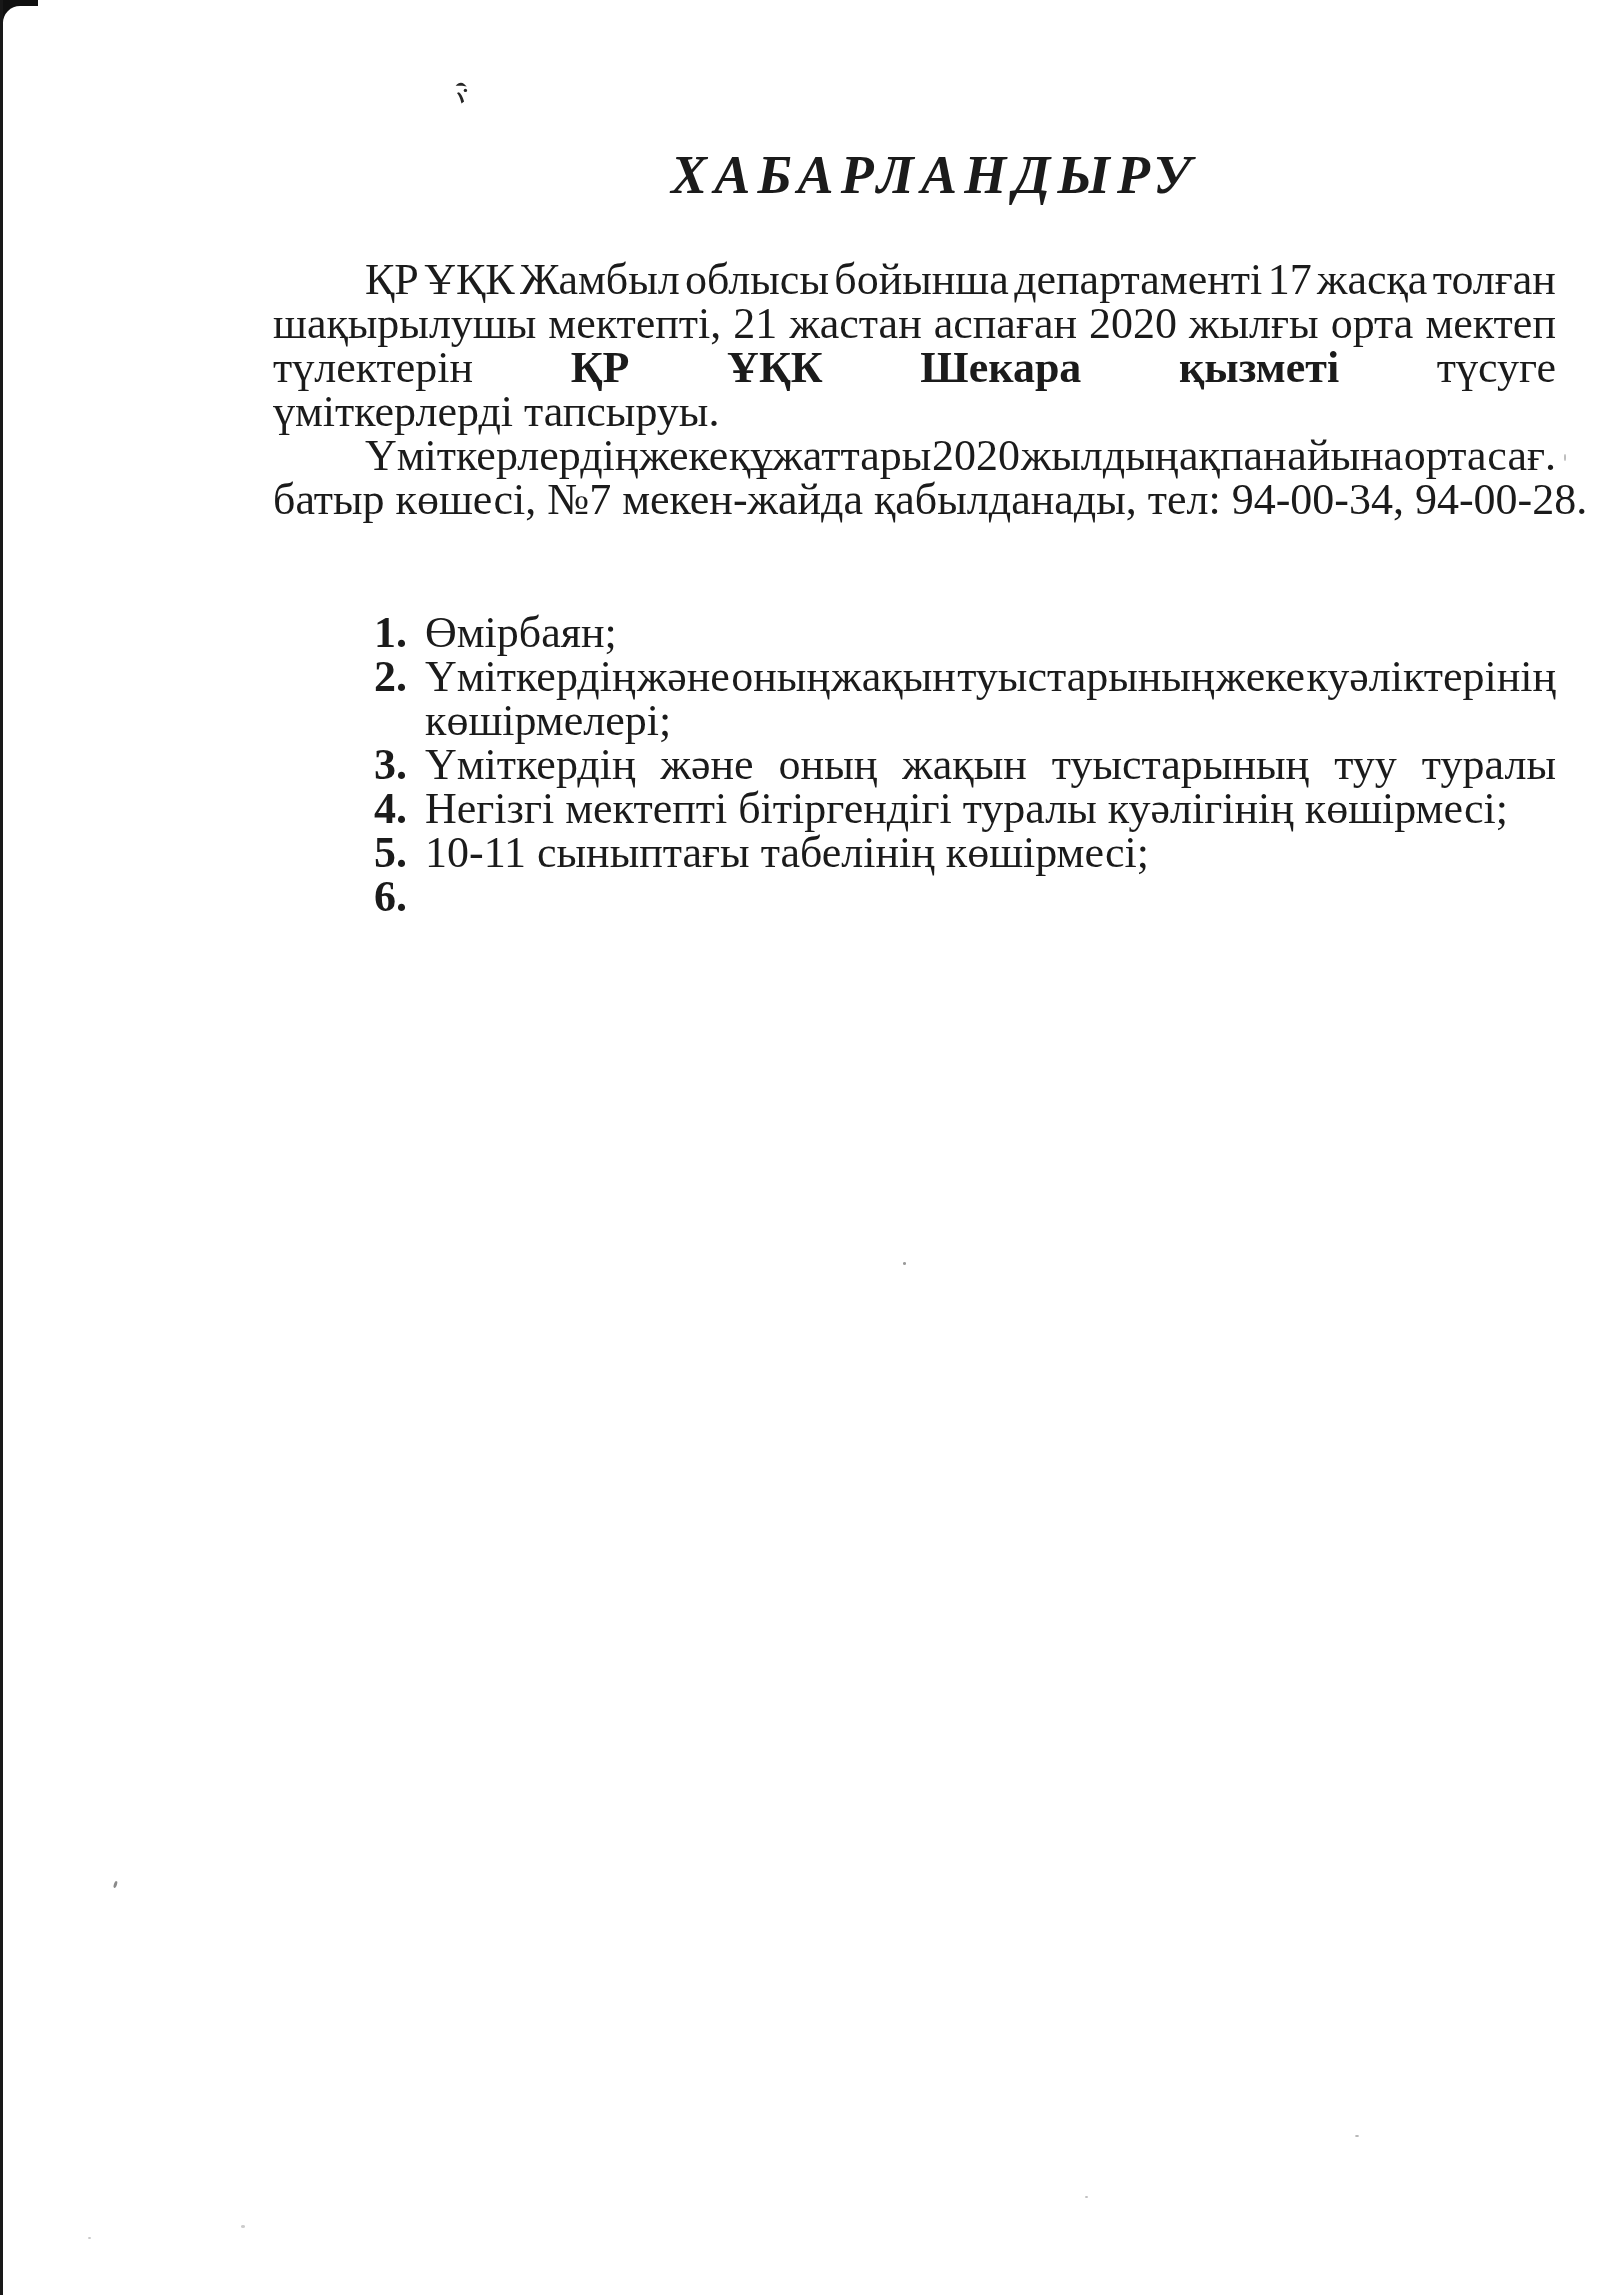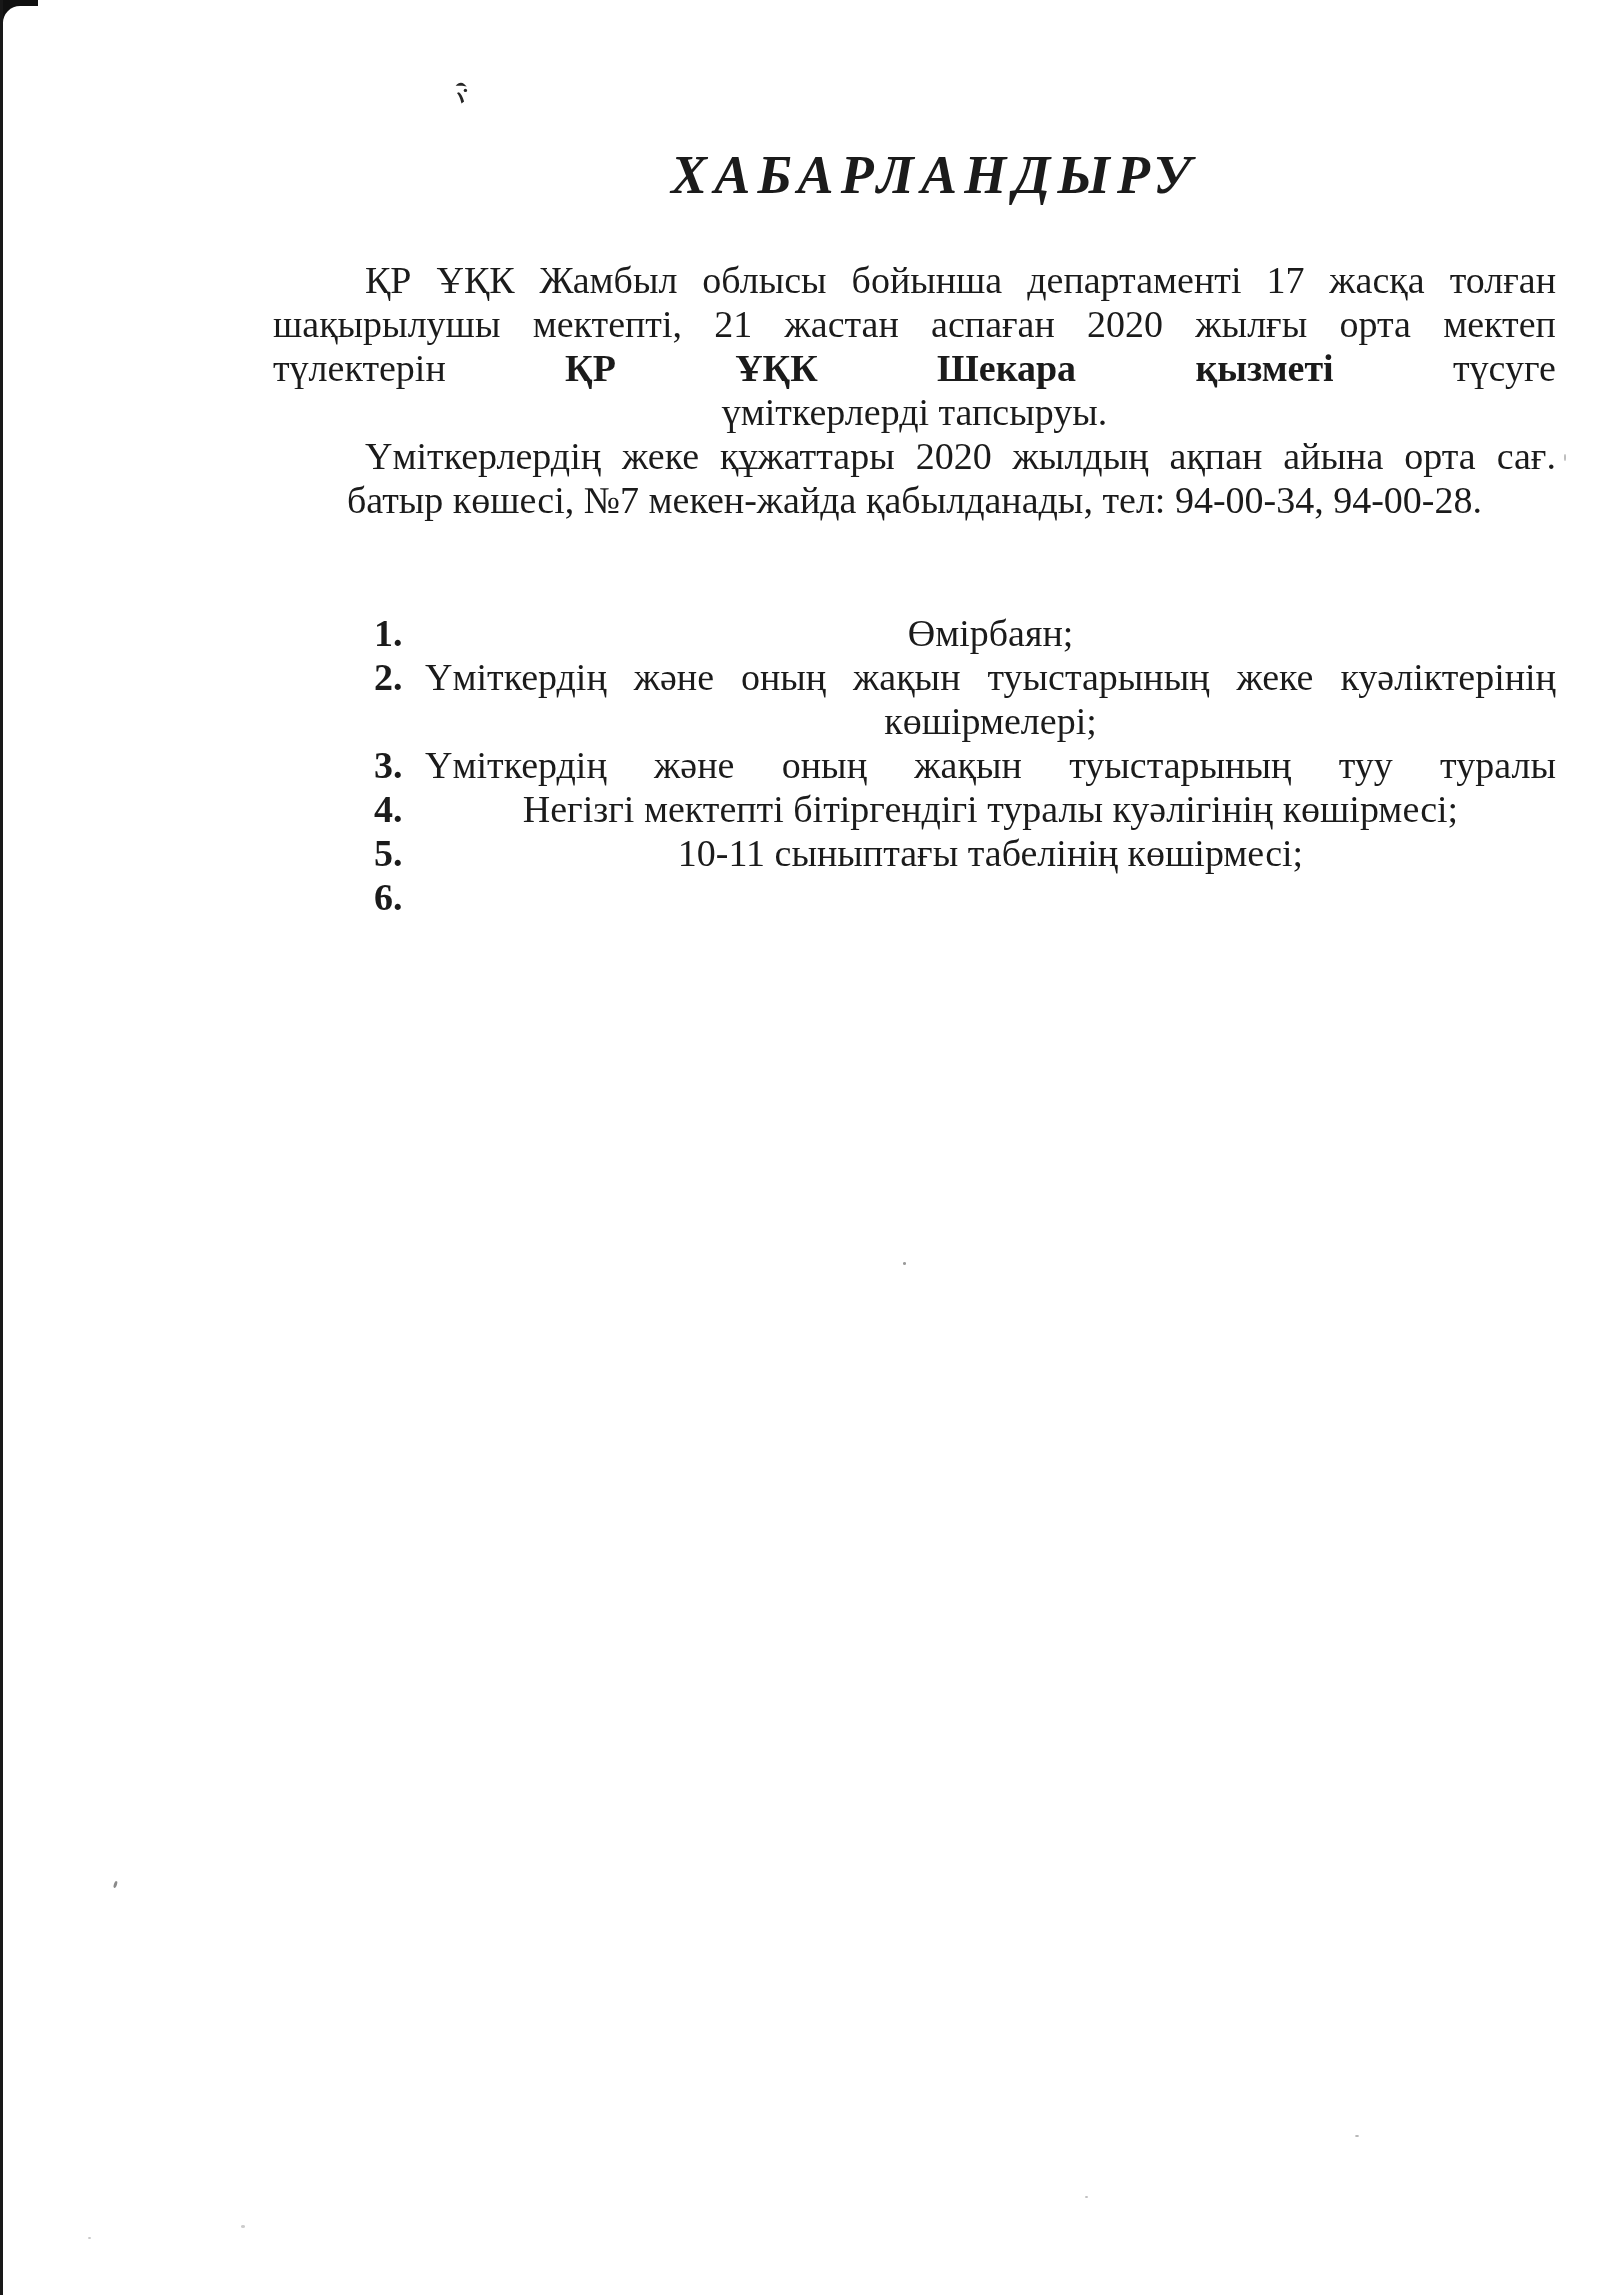--- a/index.html
+++ b/index.html
@@ -5,21 +5,20 @@
 <style>
   html, body { margin: 0; padding: 0; background: #ffffff; }
   .page {
     position: relative;
     width: 1623px;
     height: 2295px;
     background: #ffffff;
     font-family: "Liberation Serif", "DejaVu Serif", serif;
     color: #1b1b1b;
     overflow: hidden;
-    text-align: center;
   }
 
   
   .doc-title {
     position: absolute;
     left: 671px;
     top: 148px;
     font-size: 54px;
     line-height: 54px;
     font-weight: 700;
@@ -27,21 +26,21 @@
     letter-spacing: 7.2px;
     white-space: nowrap;
   }
 
   
   .content {
     position: absolute;
     left: 273px;
     top: 258px;
     width: 1283px;
-    font-size: 38px;
+    font-size: 44px;
     line-height: 44px;
   }
   .line { height: 44px; white-space: nowrap; position: relative; }
   .justify { display: flex; justify-content: space-between; white-space: normal; }
   .indent { padding-left: 92px; }
   .bold { font-weight: 700; }
   .gap { height: 89px; }
 
   
   .li { padding-left: 152px; }

